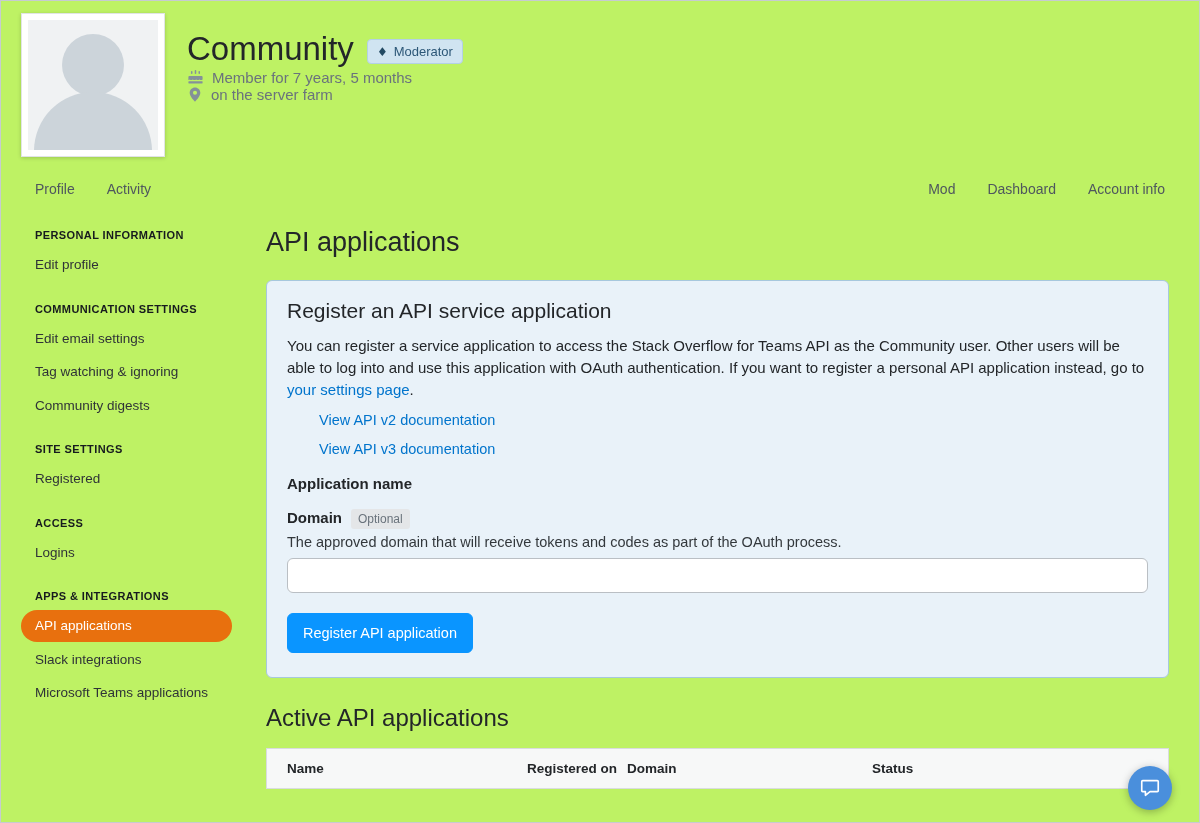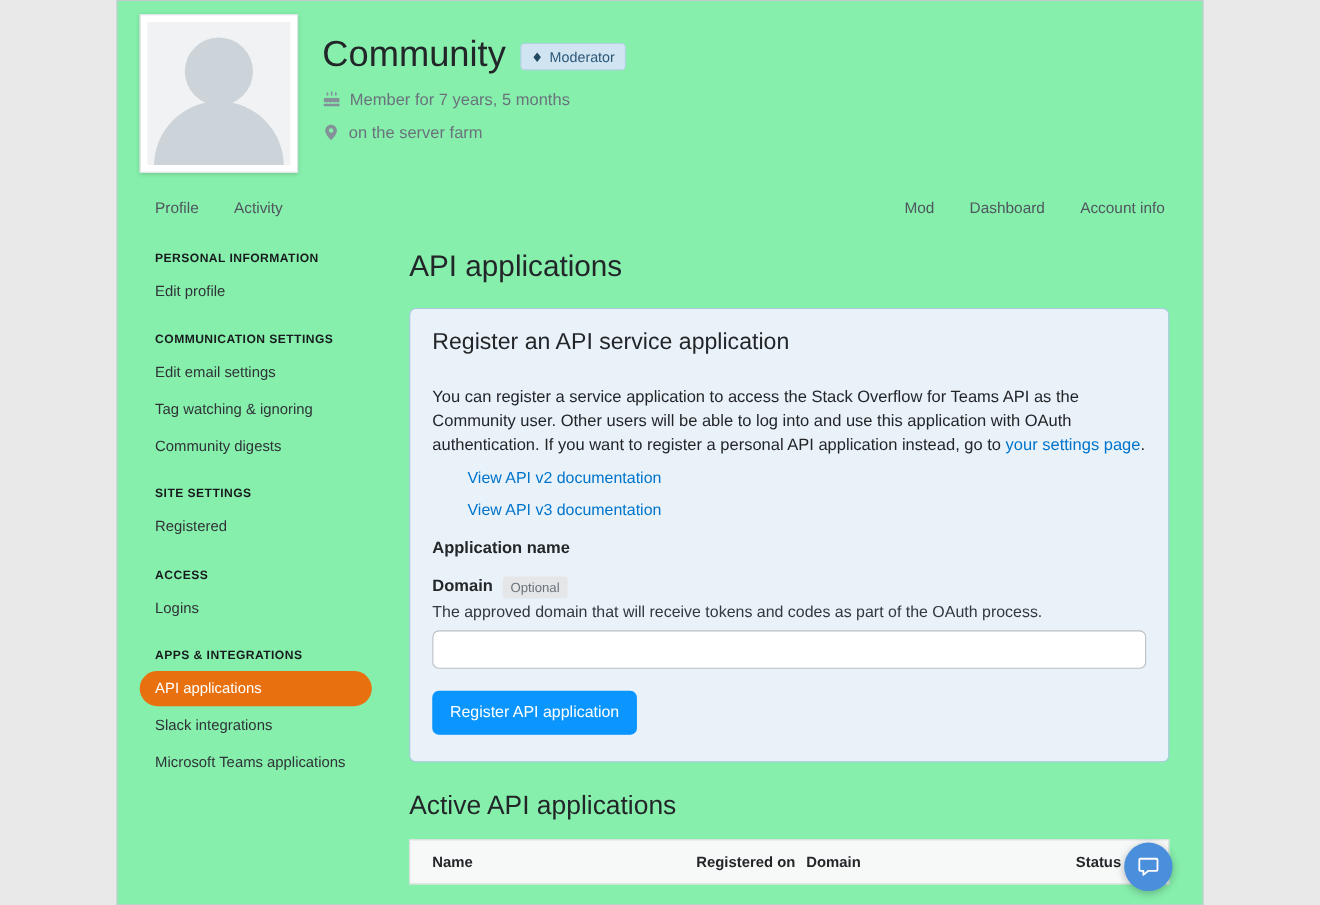--- a/index.html
+++ b/index.html
@@ -1,20 +1,20 @@
 <!DOCTYPE html>
 <html><head>
 <meta charset="utf-8">
 <style>
   * { box-sizing: border-box; margin: 0; padding: 0; }
   html, body { background: #e9e9e9; }
   body { font-family: "Liberation Sans", "DejaVu Sans", sans-serif; }
   .page {
-    width: 988px; height: 823px; margin: 0 auto;
-    background: #86efac; border: 1px solid #c6cbd0;
+    width: 1200px; height: 823px; margin: 0 auto;
+    background: #bef264; border: 1px solid #c6cbd0;
     overflow: hidden; position: relative; color: #232629;
   }
 
   
   .header { display: flex; padding: 12px 20px 0 20px; gap: 22px; }
   .avatar {
     width: 144px; height: 144px; background: #ffffff;
     border: 1px solid #e1e4e6; box-shadow: 0 1px 4px rgba(0,0,0,.18);
     flex-shrink: 0; padding: 6px; cursor: pointer;
   }
@@ -24,21 +24,21 @@
 
   .header-info { padding-top: 16px; }
   .title-row { display: flex; align-items: center; gap: 13px; }
   .user-name { font-size: 33px; font-weight: 400; color: #232629; line-height: 1.2; }
   .mod-badge {
     display: inline-flex; align-items: center; gap: 6px;
     background: #d0e4f1; border: 1px solid #b3d1e4; color: #2c5777;
     font-size: 13px; padding: 4px 9px; border-radius: 4px; margin-top: 6px;
   }
   .mod-badge .diamond { font-family: "DejaVu Sans", sans-serif; font-size: 12px; color: #234a63; }
-  .meta-row { display: flex; align-items: center; gap: 8px; color: #6a737c; font-size: 15px; margin-top: 13px; }
+  .meta-row { display: flex; align-items: center; gap: 8px; color: #6a737c; font-size: 15px; }
   .meta-row svg { flex-shrink: 0; }
 
   
   .tabs-row { display: flex; justify-content: space-between; align-items: center; padding: 24px 34px 12px 34px; }
   .tab-group { display: flex; gap: 32px; }
   .tab { font-size: 14px; color: #4f575e; cursor: pointer; }
 
   
   .content { display: flex; padding: 6px 30px 0 34px; align-items: flex-start; }
 
@@ -58,21 +58,21 @@
 
   
   .main { flex: 1; margin-left: 31px; min-width: 0; }
   .page-title { font-size: 27px; font-weight: 400; color: #232629; margin: 12px 0 22px 0; }
 
   .panel {
     background: #e9f2f9; border: 1px solid #a7c8dd; border-radius: 6px;
     padding: 18px 20px 24px 20px;
   }
   .panel-title { font-size: 21px; font-weight: 400; color: #232629; }
-  .panel-desc { font-size: 15px; line-height: 1.47; margin-top: 27px; color: #232629; }
+  .panel-desc { font-size: 15px; line-height: 1.47; margin-top: 12px; color: #232629; }
   a.inline-link, .doc-link { color: #0074cc; text-decoration: none; cursor: pointer; }
   .doc-link { display: inline-block; font-size: 14.5px; margin-left: 32px; }
   .doc-links { margin-top: 10px; }
   .doc-links .doc-link-row + .doc-link-row { margin-top: 11px; }
 
   .field-label { font-size: 15px; font-weight: 700; color: #232629; margin-top: 17px; display: flex; gap: 9px; }
   .optional-badge {
     background: #e4e6e8; color: #6a737c; font-size: 12px; font-weight: 400;
     padding: 3px 7px; border-radius: 3px;
   }

